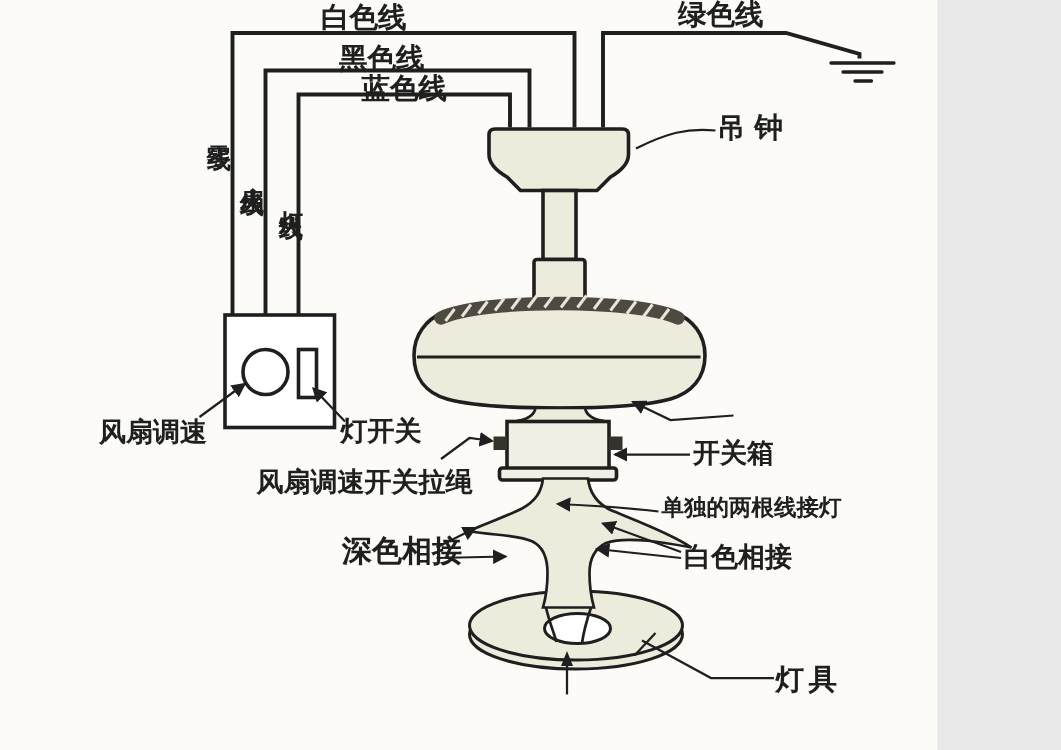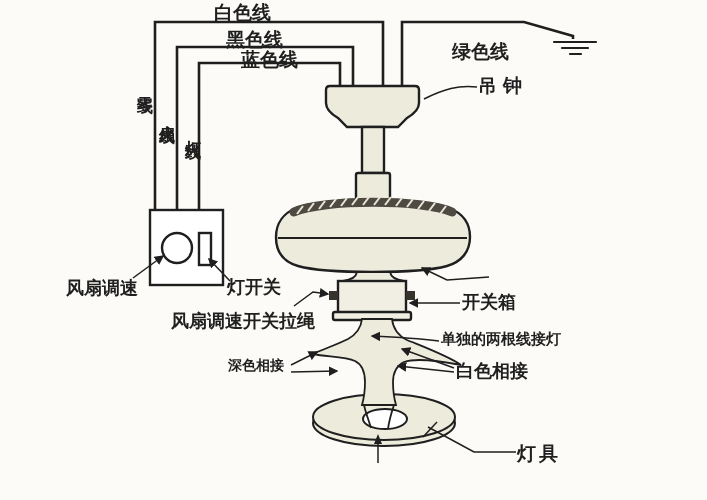--- a/index.html
+++ b/index.html
@@ -5,21 +5,21 @@
   :root{
     --ink:#1f1f1f;
     --body:#edebdc;
     --boxfill:#f1efe3;
     --vent:#4e4a42;
     --bg:#fcfbf7;
   }
   html,body{margin:0;padding:0;}
   body{background:#e8e8e8;font-family:"Liberation Sans", sans-serif;}
   .stage{
-    position:relative;width:707px;height:500px;background:var(--bg);
+    position:relative;width:625px;height:500px;background:var(--bg);
     overflow:hidden;
   }
   .stage svg{position:absolute;left:0;top:0;}
   .ln{stroke:var(--ink);stroke-width:2.6;fill:none;}
   .ln2{stroke:var(--ink);stroke-width:2.2;fill:none;stroke-linecap:round;}
   .part{fill:var(--body);stroke:var(--ink);stroke-width:2.4;}
   .part-thin{fill:var(--body);stroke:var(--ink);stroke-width:1.8;}
   .boxpart{fill:var(--boxfill);stroke:var(--ink);stroke-width:2.4;}
   .whitepart{fill:#ffffff;stroke:var(--ink);stroke-width:2.4;}
   .nub{fill:#35332c;stroke:none;}
@@ -29,21 +29,21 @@
   .vent-slash{stroke:#e9e6d9;stroke-width:2;fill:none;}
   .leader{stroke:var(--ink);stroke-width:1.5;fill:none;}
   .arrfill{fill:var(--ink);stroke:none;}
   .lbl{
     position:absolute;color:var(--ink);
     font:bold 18px/1.08 "Liberation Sans", sans-serif;
     white-space:nowrap;
   }
   .lg{font-size:19px;}
   .md{font-size:15px;}
-  .sm{font-size:14px;}
+  .sm{font-size:20px;}
   .vlbl{
     position:absolute;color:var(--ink);
     font:bold 16px/1 "Liberation Sans", sans-serif;
     writing-mode:vertical-rl;text-orientation:upright;letter-spacing:2px;
     white-space:nowrap;
   }
 </style>
 </head>
 <body>
 
@@ -125,21 +125,21 @@
     <path class="leader" d="M439,341 C415,338 395,337 372,336" marker-end="url(#arr)"></path>
     <path class="leader" d="M454,368 L402,349" marker-end="url(#arr)"></path>
     <path class="leader" d="M454,372 L398,366" marker-end="url(#arr)"></path>
     <path class="leader" d="M291,365 L317,352" marker-end="url(#arr)"></path>
     <path class="leader" d="M291,372 L337,371" marker-end="url(#arr)"></path>
     <path class="leader" d="M516,452 L474,452 L428,427"></path>
     <path class="leader" d="M437,422 L423,437"></path>
   </svg>
 
   <div class="lbl lg" style="left:214px;top:3px;">白色线</div>
-  <div class="lbl lg" style="left:452px;top:1px;margin-top:41px;">绿色线</div>
+  <div class="lbl lg" style="left:452px;top:1px;">绿色线</div>
   <div class="lbl lg" style="left:226px;top:30px;">黑色线</div>
   <div class="lbl lg" style="left:241px;top:50px;">蓝色线</div>
 
   <div class="vlbl" style="left:137px;top:83px;">零线</div>
   <div class="vlbl" style="left:159px;top:111px;">扇火线</div>
   <div class="vlbl" style="left:185px;top:127px;">灯火线</div>
 
   <div class="lbl lg" style="left:478px;top:76px;letter-spacing:6px;">吊钟</div>
 
   <div class="lbl" style="left:66px;top:279px;">风扇调速</div>

